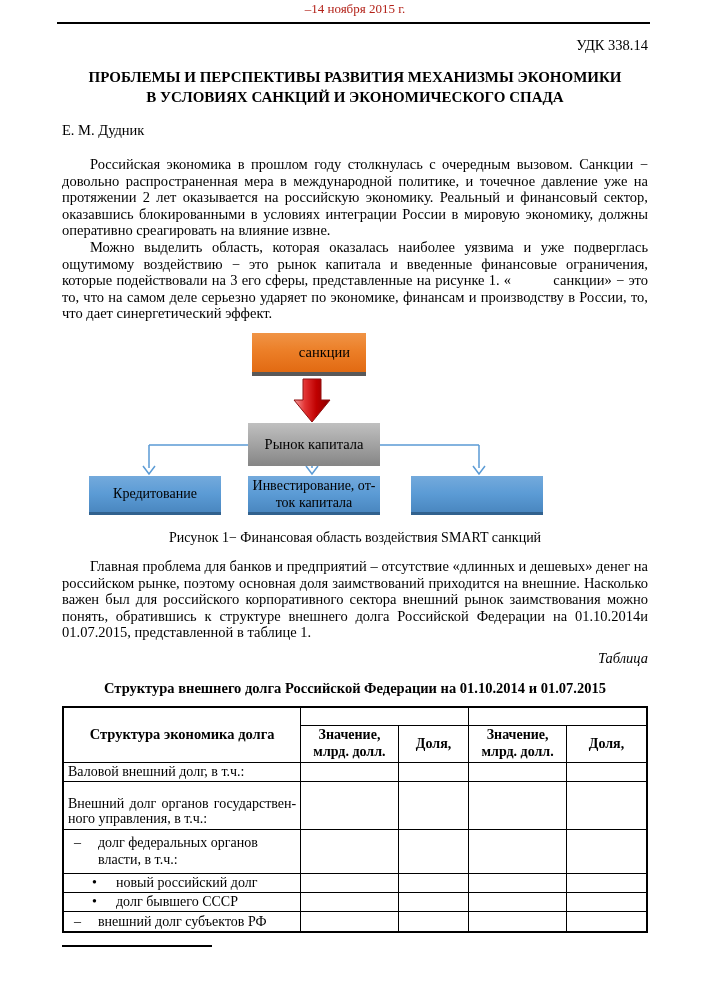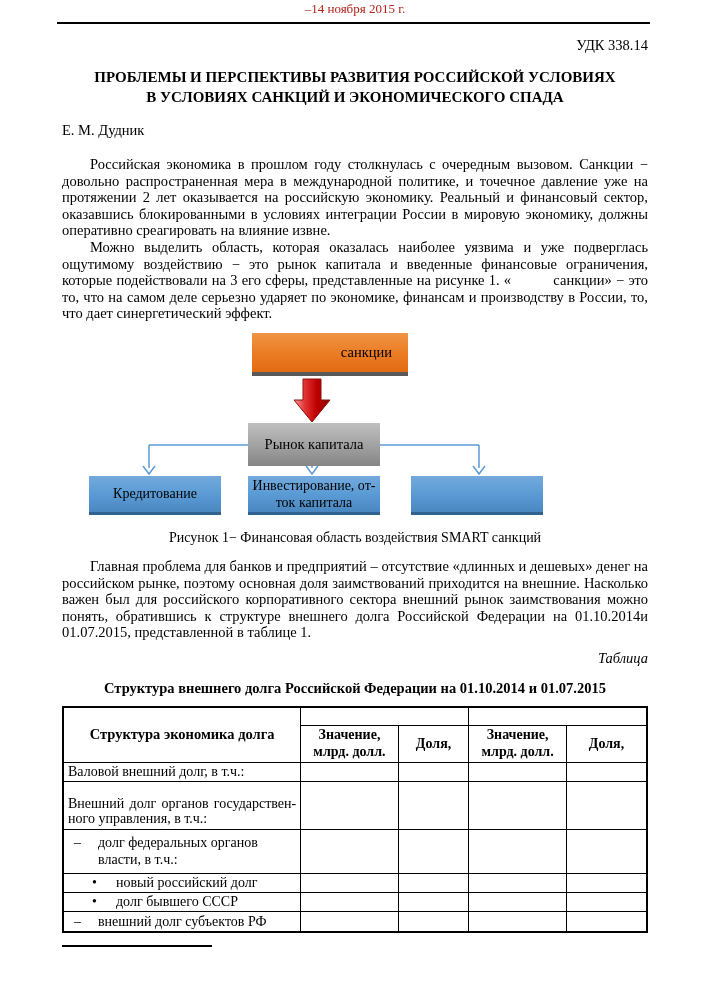--- a/index.html
+++ b/index.html
@@ -18,21 +18,21 @@
   .title span{display:block;}
   .author{text-align:left;font-size:14.5px;margin-top:15px;}
 
   p.para{margin:0;text-align:justify;font-size:14.5px;line-height:16.6px;text-indent:28px;}
   p.p1{margin-top:17px;}
 
   
   .figure{position:relative;height:199px;margin-top:6px;}
   .fbox{position:absolute;box-sizing:border-box;font-size:14.5px;display:flex;
         align-items:center;justify-content:center;text-align:center;}
-  .sanctions{left:190px;top:5px;width:156px;height:43px;
+  .sanctions{left:190px;top:5px;width:114px;height:43px;
      background:linear-gradient(180deg,#f09446 0%,#ec7f28 45%,#e26a12 100%);
      border-bottom:4px solid #595959;}
   .sanctions span{margin-left:auto;padding-right:16px;}
   .market{left:186px;top:95px;width:132px;height:43px;
      background:linear-gradient(180deg,#c0c0c0 0%,#a3a3a3 50%,#858585 100%);}
   .blue{top:148px;width:132px;height:39px;font-size:14px;line-height:17px;
      background:linear-gradient(180deg,#74aadc 0%,#5b9bd5 50%,#4a87c0 100%);
      border-bottom:3px solid #31618e;padding:0 2px;}
   .b1{left:27px;}
   .b2{left:186px;}
@@ -67,21 +67,21 @@
 <body>
 
 <div class="page">
   <div class="content">
 
     <div class="conf2">–14 ноября 2015 г.</div>
     <div class="header-rule"></div>
     <div class="udc">УДК 338.14</div>
 
     <h1 class="title">
-      <span>ПРОБЛЕМЫ И ПЕРСПЕКТИВЫ РАЗВИТИЯ РОССИЙСКОЙ УСЛОВИЯХ</span>
+      <span>ПРОБЛЕМЫ И ПЕРСПЕКТИВЫ РАЗВИТИЯ МЕХАНИЗМЫ ЭКОНОМИКИ</span>
       <span>В УСЛОВИЯХ САНКЦИЙ И ЭКОНОМИЧЕСКОГО СПАДА</span>
     </h1>
     <div class="author">Е. М. Дудник</div>
 
     <p class="para p1">Российская экономика в прошлом году столкнулась с очередным вызовом. Санкции − довольно распространенная мера в международной политике, и точечное давление уже на протяжении 2 лет оказывается на российскую экономику. Реальный и финансовый сектор, оказавшись блокированными в условиях интеграции России в мировую экономику, должны оперативно среагировать на влияние извне.</p>
     <p class="para">Можно выделить область, которая оказалась наиболее уязвима и уже подверглась ощутимому воздействию − это рынок капитала и введенные финансовые ограничения, которые подействовали на 3 его сферы, представленные на рисунке 1. «&nbsp;&nbsp;&nbsp;&nbsp;&nbsp;&nbsp;&nbsp;&nbsp;&nbsp;&nbsp;санкции» − это то, что на самом деле серьезно ударяет по экономике, финансам и производству в России, то, что дает синергетический эффект.</p>
 
     <div class="figure">
       <svg class="connectors" width="586" height="199" viewBox="0 0 586 199">
         <path d="M87 117 H186 M318 117 H417 M87 117 V140 M417 117 V140 M250 138 V140" fill="none" stroke="#5b9bd5" stroke-width="1.5"></path>

